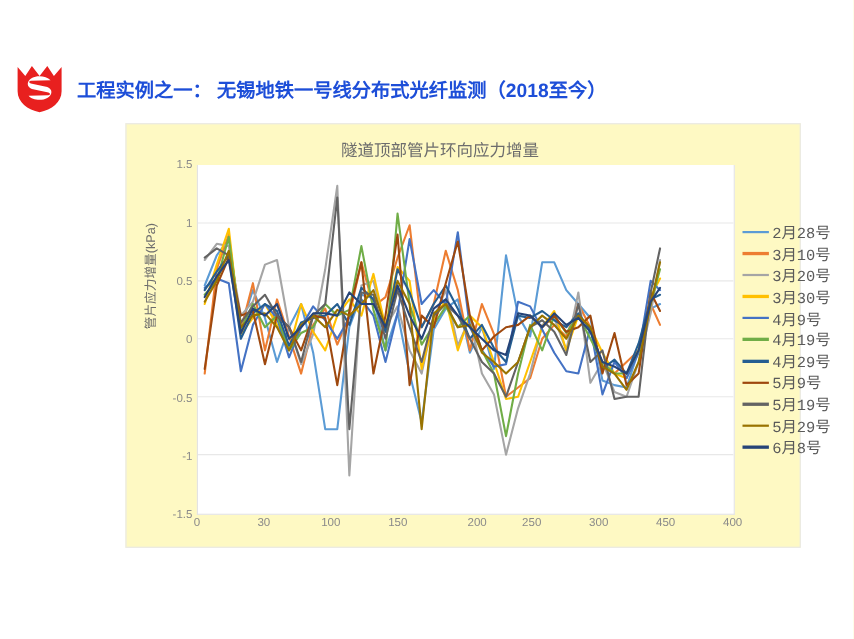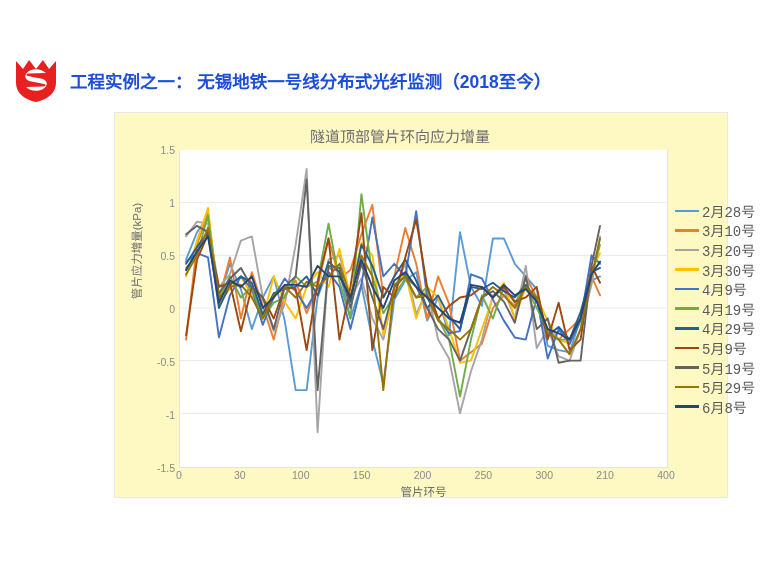--- a/index.html
+++ b/index.html
@@ -131,27 +131,26 @@
         <polyline points="6.09,124.29 17.05,105.33 28.00,77.95 38.96,147.47 49.92,136.93 60.88,134.83 71.83,147.47 82.79,168.53 93.75,145.36 104.70,136.93 115.66,147.47 126.62,131.67 137.58,136.93 148.53,126.40 159.49,113.76 170.45,147.47 181.41,105.33 192.37,126.40 203.32,240.16 214.28,134.83 225.24,126.40 236.19,147.47 247.15,145.36 258.11,170.64 269.07,179.07 280.02,189.60 290.98,179.07 301.94,147.47 312.90,136.93 323.86,145.36 334.81,158.00 345.77,136.93 356.73,147.47 367.69,183.28 378.64,189.60 389.60,204.35 400.56,179.07 411.51,126.40 420.04,88.48" fill="none" stroke="#997300" stroke-width="1.9" stroke-linejoin="round" stroke-linecap="round"></polyline>
         <polyline points="6.09,120.08 17.05,101.12 28.00,86.37 38.96,152.73 49.92,130.61 60.88,136.93 71.83,126.40 82.79,158.00 93.75,147.47 104.70,134.83 115.66,134.83 126.62,136.93 137.58,115.87 148.53,126.40 159.49,126.40 170.45,147.47 181.41,109.55 192.37,136.93 203.32,158.00 214.28,130.61 225.24,122.19 236.19,136.93 247.15,147.47 258.11,158.00 269.07,168.53 280.02,172.75 290.98,134.83 301.94,136.93 312.90,147.47 323.86,134.83 334.81,145.36 345.77,139.04 356.73,151.68 367.69,179.07 378.64,183.28 389.60,189.60 400.56,168.53 411.51,124.29 420.04,111.65" fill="none" stroke="#264478" stroke-width="1.9" stroke-linejoin="round" stroke-linecap="round"></polyline>
       </svg>
   </div>
 
   <div id="x-axis">
       <div class="xlab" style="left: 0px;">0</div>
       <div class="xlab" style="left: 60.875px;">30</div>
       <div class="xlab" style="left: 121.75px;">100</div>
       <div class="xlab" style="left: 182.625px;">150</div>
-      <div class="xlab" style="left: 243.5px;">200</div>
+      <div class="xlab" style="left: 243.5px; text-align: right;">200</div>
       <div class="xlab" style="left: 304.375px; text-align: center;">250</div>
       <div class="xlab" style="left: 365.25px;">300</div>
-      <div class="xlab" style="left: 426.125px;">210</div>
+      <div class="xlab" style="left: 426.125px;">450</div>
       <div class="xlab" style="left: 487px;">400</div>
     </div>
-  <div id="x-title">管片环号</div>
 
   <div id="legend">
       <div class="legend-row">
         <span class="legend-swatch" style="background: rgb(91, 155, 213);"></span>
         <span class="legend-label">2月28号</span>
       </div>
       <div class="legend-row">
         <span class="legend-swatch" style="background: rgb(237, 125, 49);"></span>
         <span class="legend-label">3月10号</span>
       </div>

